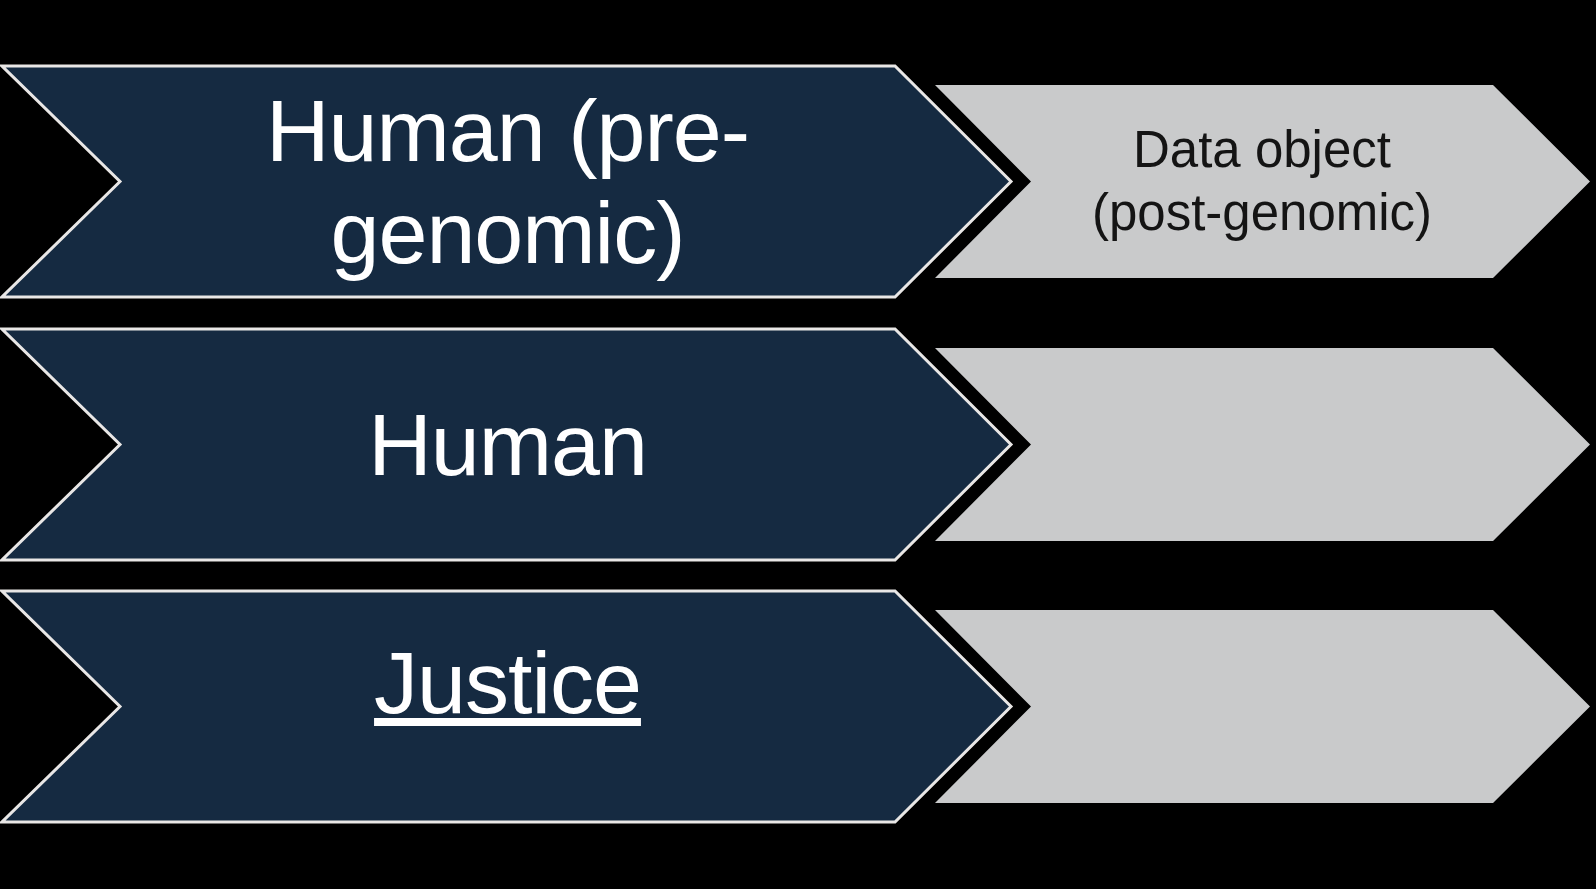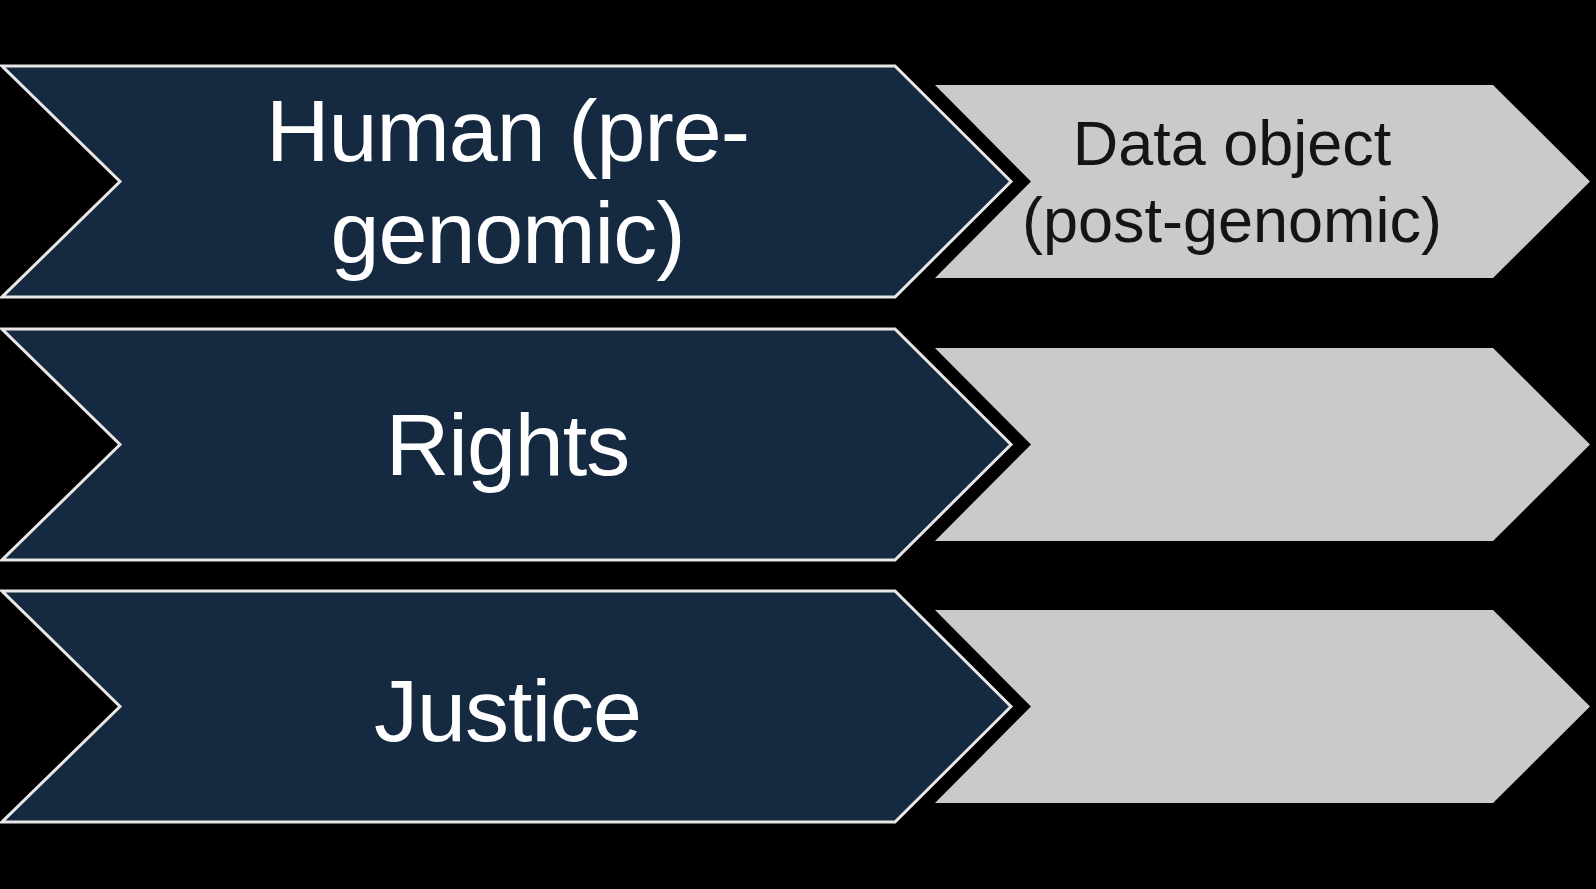--- a/index.html
+++ b/index.html
@@ -47,30 +47,30 @@
   .label-dark {
     left: 120px;
     width: 775px;
     height: 231px;
     color: var(--navy-text, #FFFFFF);
     font-size: 88px;
     line-height: 1.15;
     letter-spacing: -1px;
   }
   .label-gray {
-    left: 1001px;
+    left: 1031px;
     width: 462px;
     height: 193px;
     color: var(--gray-text, #141414);
-    font-size: 63px;
+    font-size: 51px;
     line-height: 1.22;
   }
   .row1-dark { top: 66px; }
   .row2-dark { top: 329px; }
-  .row3-dark { top: 595px; }
+  .row3-dark { top: 567px; text-decoration: underline; }
   .row1-gray { top: 85px; }
   .row2-gray { top: 348px; }
   .row3-gray { top: 610px; }
 </style>
 </head>
 <body>
 
 <div class="canvas">
 
   <svg class="shapes" viewBox="0 0 1596 889" xmlns="http://www.w3.org/2000/svg">
@@ -83,17 +83,17 @@
 
     <polygon class="chev-dark" points="2,591 895,591 1011,706.5 895,822 2,822 120,706.5"></polygon>
     <polygon class="chev-gray" points="935,610 1493,610 1590,706.5 1493,803 935,803 1031,706.5"></polygon>
   </svg>
 
   <div class="label label-dark row1-dark">Human (pre-
 genomic)</div>
   <div class="label label-gray row1-gray">Data object
 (post-genomic)</div>
 
-  <div class="label label-dark row2-dark">Rights</div>
+  <div class="label label-dark row2-dark">Human</div>
 
   <div class="label label-dark row3-dark">Justice</div>
 
 </div>
 
 </body></html>

